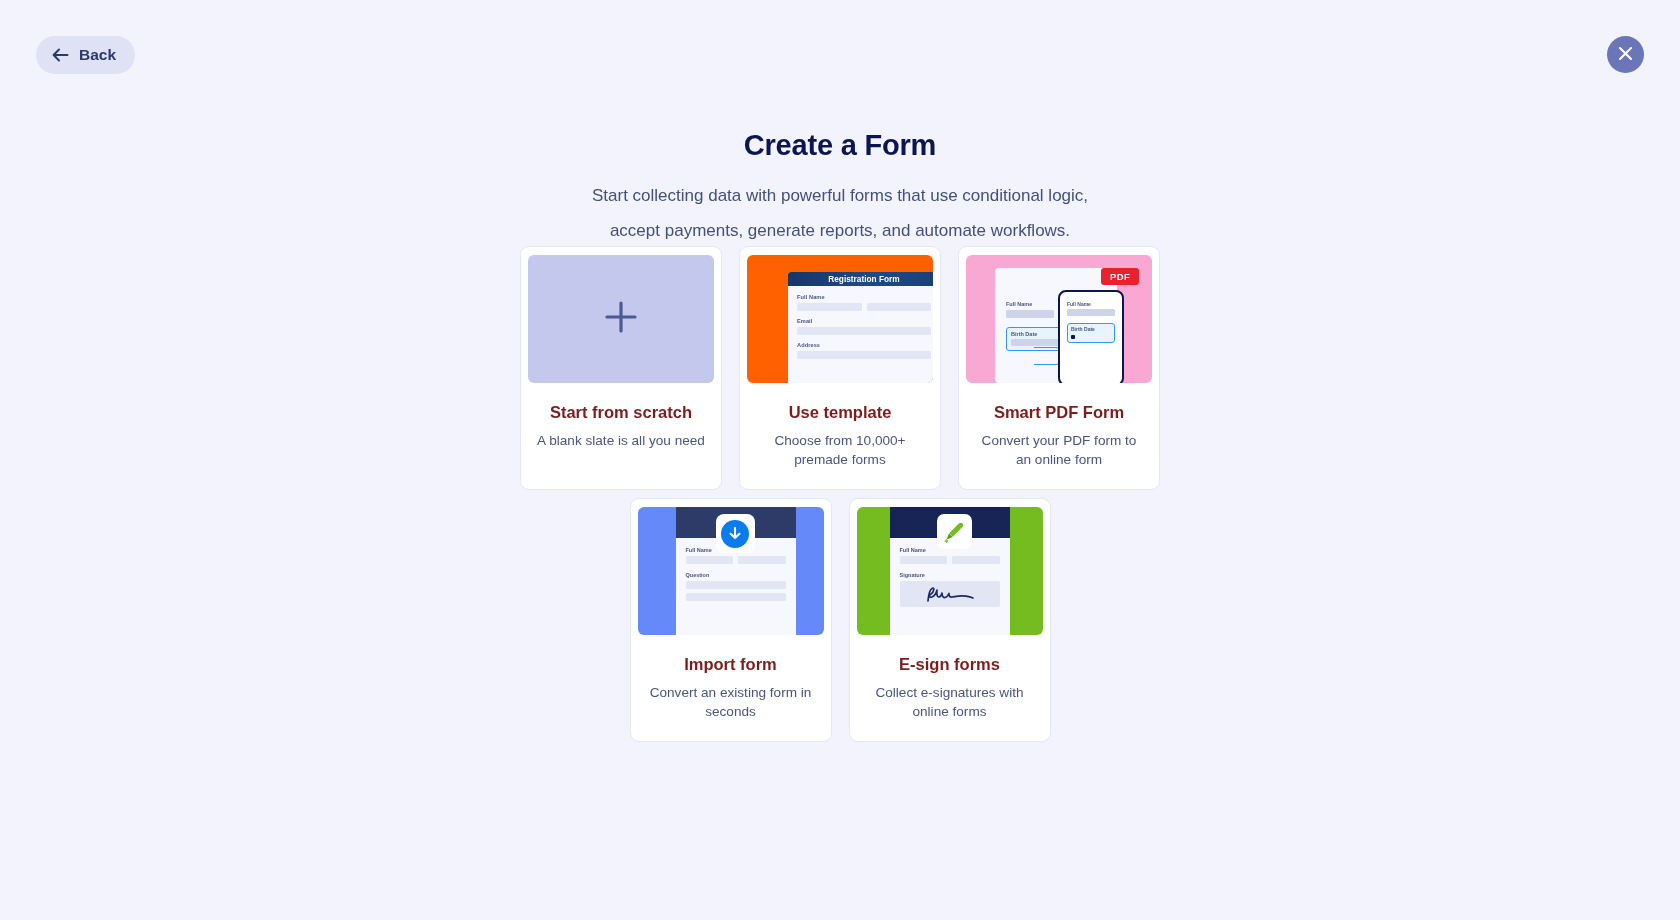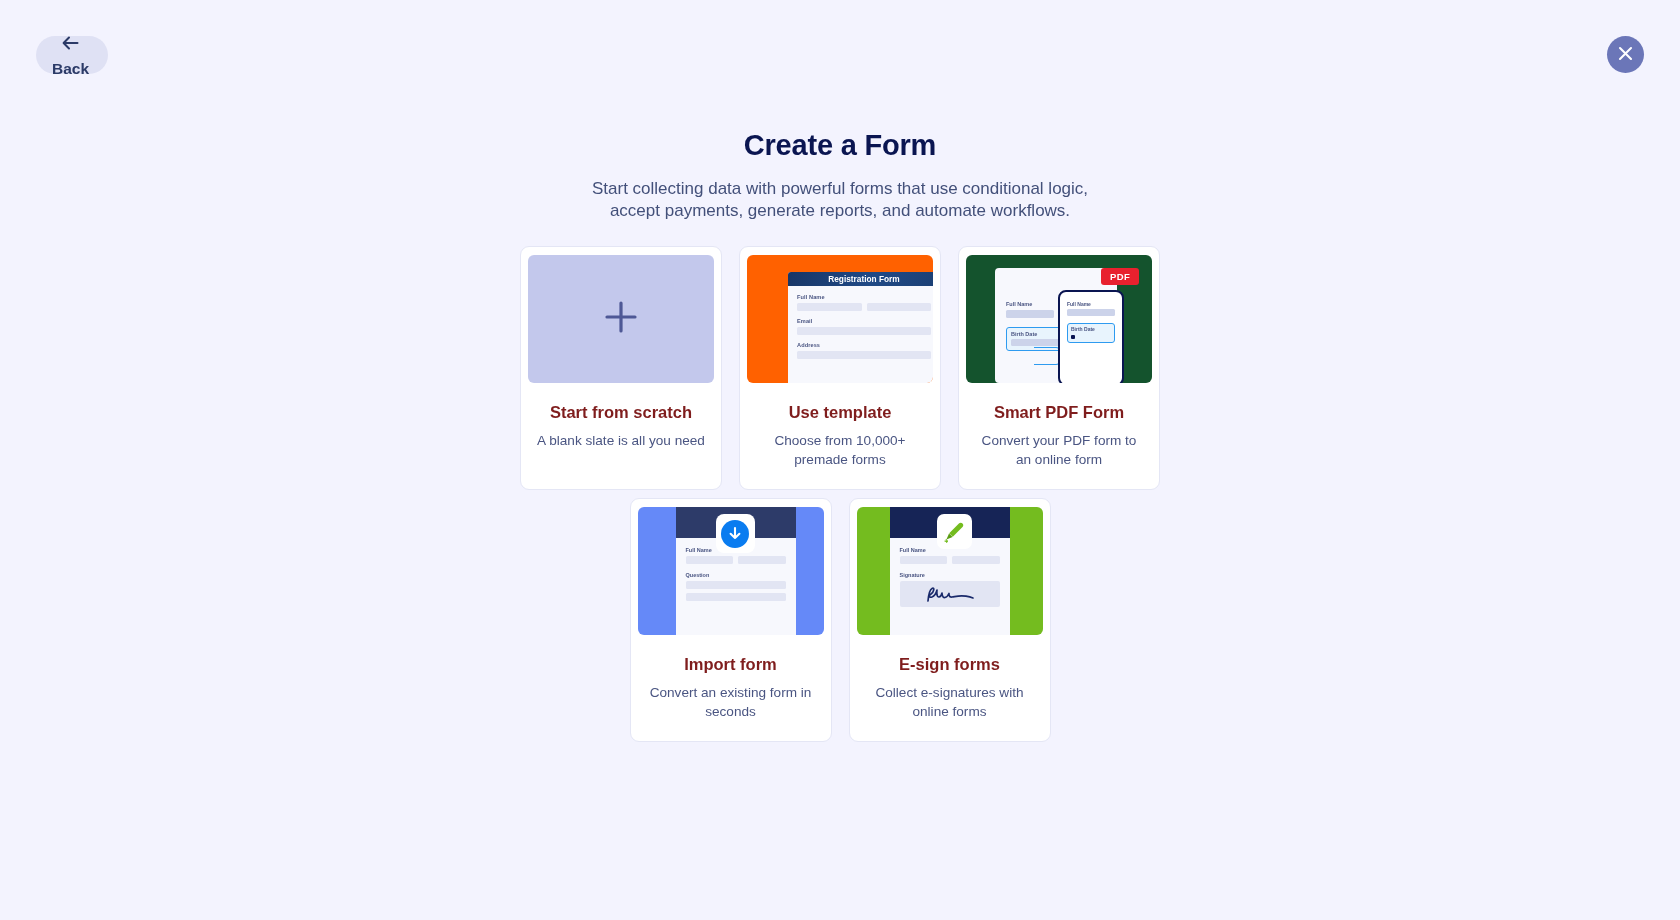--- a/index.html
+++ b/index.html
@@ -14,41 +14,40 @@
 
   
   .back-button {
     position: absolute; left: 36px; top: 36px;
     display: flex; align-items: center; gap: 10px;
     height: 38px; padding: 0 19px 0 16px;
     background: #dfe1f4; border: none; border-radius: 19px;
     color: #2b3a67; font-size: 15.5px; font-weight: 700;
     font-family: "Liberation Sans", sans-serif;
     cursor: pointer;
-    flex-direction: column;
   }
   .back-button .arrow { display: flex; align-items: center; }
   .back-button svg { display: block; }
 
   .close-button {
     position: absolute; right: 36px; top: 36px;
     width: 37px; height: 37px; border-radius: 50%;
     background: #6b76b8; border: none;
     display: flex; align-items: center; justify-content: center;
     cursor: pointer;
   }
 
   
   .heading { position: absolute; left: 0; right: 0; top: 129px; text-align: center; }
   .page-title {
     font-size: 29px; font-weight: 700; color: #0a1551;
     letter-spacing: -0.2px;
   }
   .page-subtitle {
-    margin-top: 16px; font-size: 17px; line-height: 22px;
+    margin-top: 16px; font-size: 17px; line-height: 35px;
     color: #3d4islay; color: #43507a; font-weight: 400;
     max-width: 520px; margin-left: auto; margin-right: auto;
   }
 
   
   .grid-wrap {
     position: absolute; left: 0; right: 0; top: 246px;
     display: flex; flex-direction: column; align-items: center;
   }
   .row { display: flex; justify-content: center; gap: 17px; }
@@ -103,21 +102,21 @@
   .mini-body { padding: 8px 9px 0 9px; }
   .mini-label {
     font-size: 5.6px; font-weight: 700; color: #4a5582;
     margin-bottom: 3px; letter-spacing: .1px;
   }
   .mini-inputs { display: flex; gap: 5px; margin-bottom: 7px; }
   .mini-input { height: 8px; background: #e2e5f3; border-radius: 1.5px; flex: 1; }
   .mini-input.wide { width: 100%; }
 
   
-  .thumb-pdf { background: #14532d; }
+  .thumb-pdf { background: #f9a8d4; }
   .pdf-page {
     position: absolute; left: 29px; top: 13px;
     width: 122px; height: 115px;
     background: #f7f8fd; border-radius: 4px;
     overflow: hidden;
   }
   .pdf-page .pp-body { padding: 33px 11px 0 11px; }
   .pp-label { font-size: 5.5px; font-weight: 700; color: #4a5582; margin-bottom: 3px; }
   .pp-inputs { display: flex; gap: 5px; }
   .pp-input { height: 8px; background: #ccd3ea; border-radius: 1.5px; flex: 1; }

